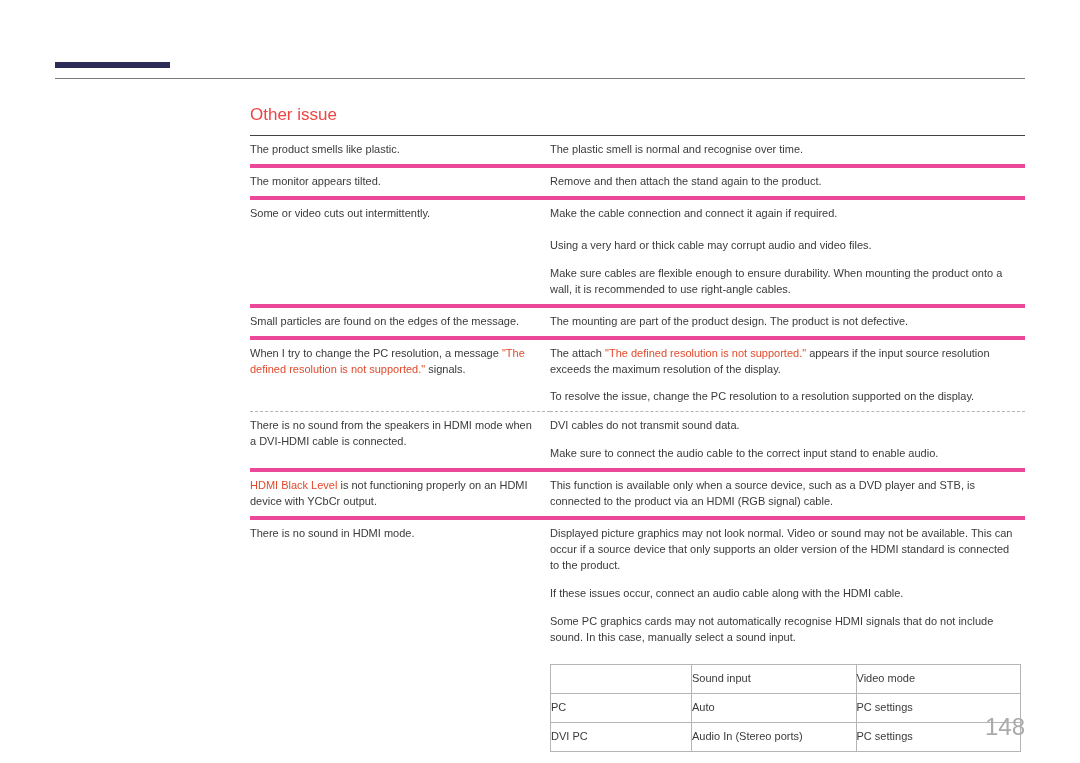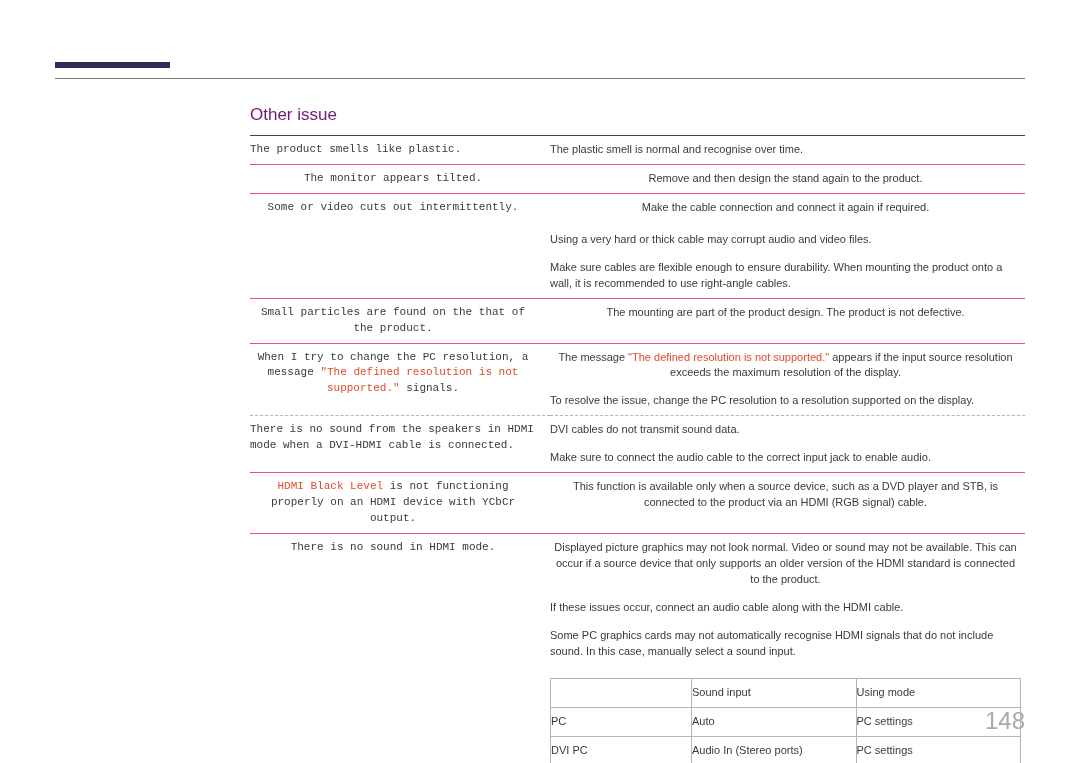--- a/index.html
+++ b/index.html
@@ -21,42 +21,42 @@
     background: #2c2c56;
   }
   .hr-top {
     position: absolute;
     top: 78px;
     left: 55px;
     right: 55px;
     border-top: 1px solid #7a7a7a;
   }
   .content { margin-top: 45px; margin-left: 195px; }
-  h2 { font-size: 17px; font-weight: 400; color:#701a75; margin-bottom: 10px; }
+  h2 { font-size: 17px; font-weight: 400; color:#ef4444; margin-bottom: 10px; }
   table.issues { width: 100%; border-collapse: collapse; font-size: 11px; line-height: 1.45; }
   table.issues td { vertical-align: top; padding: 6px 4px 6px 0; }
-  table.issues td.left { width: 300px; padding-right: 14px; font-family: Liberation Mono, monospace; }
+  table.issues td.left { width: 300px; padding-right: 14px; }
   .tbtop td { border-top: 1px solid #424242; }
-  .row-sep td { border-top: 1px solid #ec4899; text-align: center; }
+  .row-sep td { border-top: 4px solid #ec4899; }
   .row-dot td { border-top: 1px dashed #b5b5b5; }
   .red { color: #e14a2b; }
   .inner-table {
     border-collapse: collapse;
     width: 100%;
     font-size: 11px;
     margin-top: 6px;
     padding-left: 12px;
   }
   .inner-table td {
     border: 1px solid #b5b5b5;
     padding: 5px 8px;
   }
   .page-num {
     position: absolute;
-    bottom: 28px;
+    bottom: 22px;
     right: 55px;
     font-size: 24px;
     color: #aaa;
     font-weight: 300;
   }
 </style>
 </head>
 <body>
 
 <div class="accent-bar"></div>
@@ -66,53 +66,53 @@
   <h2>Other issue</h2>
 
   <table class="issues">
     <tbody>
         <tr class="tbtop">
       <td class="left">The product smells like plastic.</td>
       <td>The plastic smell is normal and recognise over time.</td>
     </tr>
     <tr class="row-sep">
       <td class="left">The monitor appears tilted.</td>
-      <td>Remove and then design the stand again to the product.</td>
+      <td>Remove and then attach the stand again to the product.</td>
     </tr>
     <tr class="row-sep">
       <td class="left" rowspan="3">Some or video cuts out intermittently.</td>
       <td>Make the cable connection and connect it again if required.</td>
     </tr>
     <tr>
           <td style="padding-top:10px">Using a very hard or thick cable may corrupt audio and video files.</td>
         </tr>
     <tr>
           <td>Make sure cables are flexible enough to ensure durability. When mounting the product onto a wall, it is recommended to use right-angle cables.</td>
         </tr>
     <tr class="row-sep">
-      <td class="left">Small particles are found on the that of the product.</td>
+      <td class="left">Small particles are found on the edges of the message.</td>
       <td>The mounting are part of the product design. The product is not defective.</td>
     </tr>
     <tr class="row-sep">
       <td class="left" rowspan="2">
         <span>When I try to change the PC resolution, a message </span><span class="red">"The defined resolution is not supported."</span><span> signals.</span>
       </td>
       <td>
-        <span>The message </span><span class="red">"The defined resolution is not supported."</span><span> appears if the input source resolution exceeds the maximum resolution of the display.</span>
+        <span>The attach </span><span class="red">"The defined resolution is not supported."</span><span> appears if the input source resolution exceeds the maximum resolution of the display.</span>
       </td>
     </tr>
     <tr>
           <td>To resolve the issue, change the PC resolution to a resolution supported on the display.</td>
         </tr>
     <tr class="row-dot">
       <td class="left" rowspan="2">There is no sound from the speakers in HDMI mode when a DVI-HDMI cable is connected.</td>
       <td>DVI cables do not transmit sound data.</td>
     </tr>
     <tr>
-          <td>Make sure to connect the audio cable to the correct input jack to enable audio.</td>
+          <td>Make sure to connect the audio cable to the correct input stand to enable audio.</td>
         </tr>
     <tr class="row-sep">
       <td class="left">
         <span class="red">HDMI Black Level</span><span> is not functioning properly on an HDMI device with YCbCr output.</span>
       </td>
       <td>This function is available only when a source device, such as a DVD player and STB, is connected to the product via an HDMI (RGB signal) cable.</td>
     </tr>
     <tr class="row-sep">
       <td class="left" rowspan="4">There is no sound in HDMI mode.</td>
       <td>Displayed picture graphics may not look normal. Video or sound may not be available. This can occur if a source device that only supports an older version of the HDMI standard is connected to the product.</td>
@@ -123,21 +123,21 @@
     <tr>
           <td>Some PC graphics cards may not automatically recognise HDMI signals that do not include sound. In this case, manually select a sound input.</td>
         </tr>
     <tr>
       <td>
         <table class="inner-table">
           <tbody>
                 <tr>
             <td style="width:30%"></td>
             <td style="width:35%">Sound input</td>
-            <td>Using mode</td>
+            <td>Video mode</td>
           </tr>
           <tr>
             <td>PC</td>
             <td>Auto</td>
             <td>PC settings</td>
           </tr>
           <tr>
             <td>DVI PC</td>
             <td>Audio In (Stereo ports)</td>
             <td>PC settings</td>

